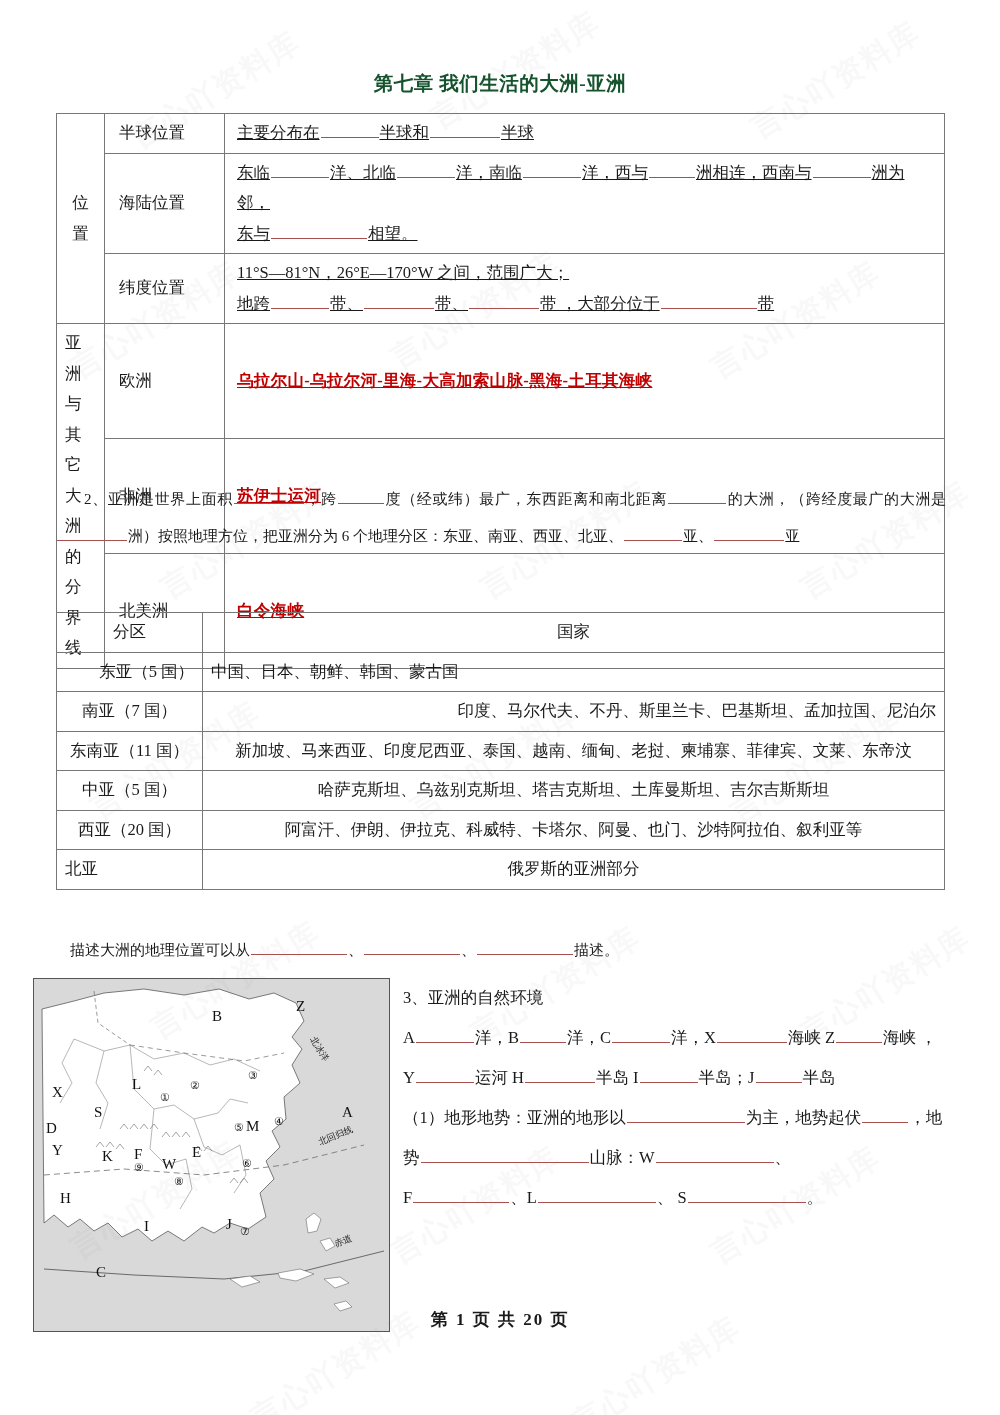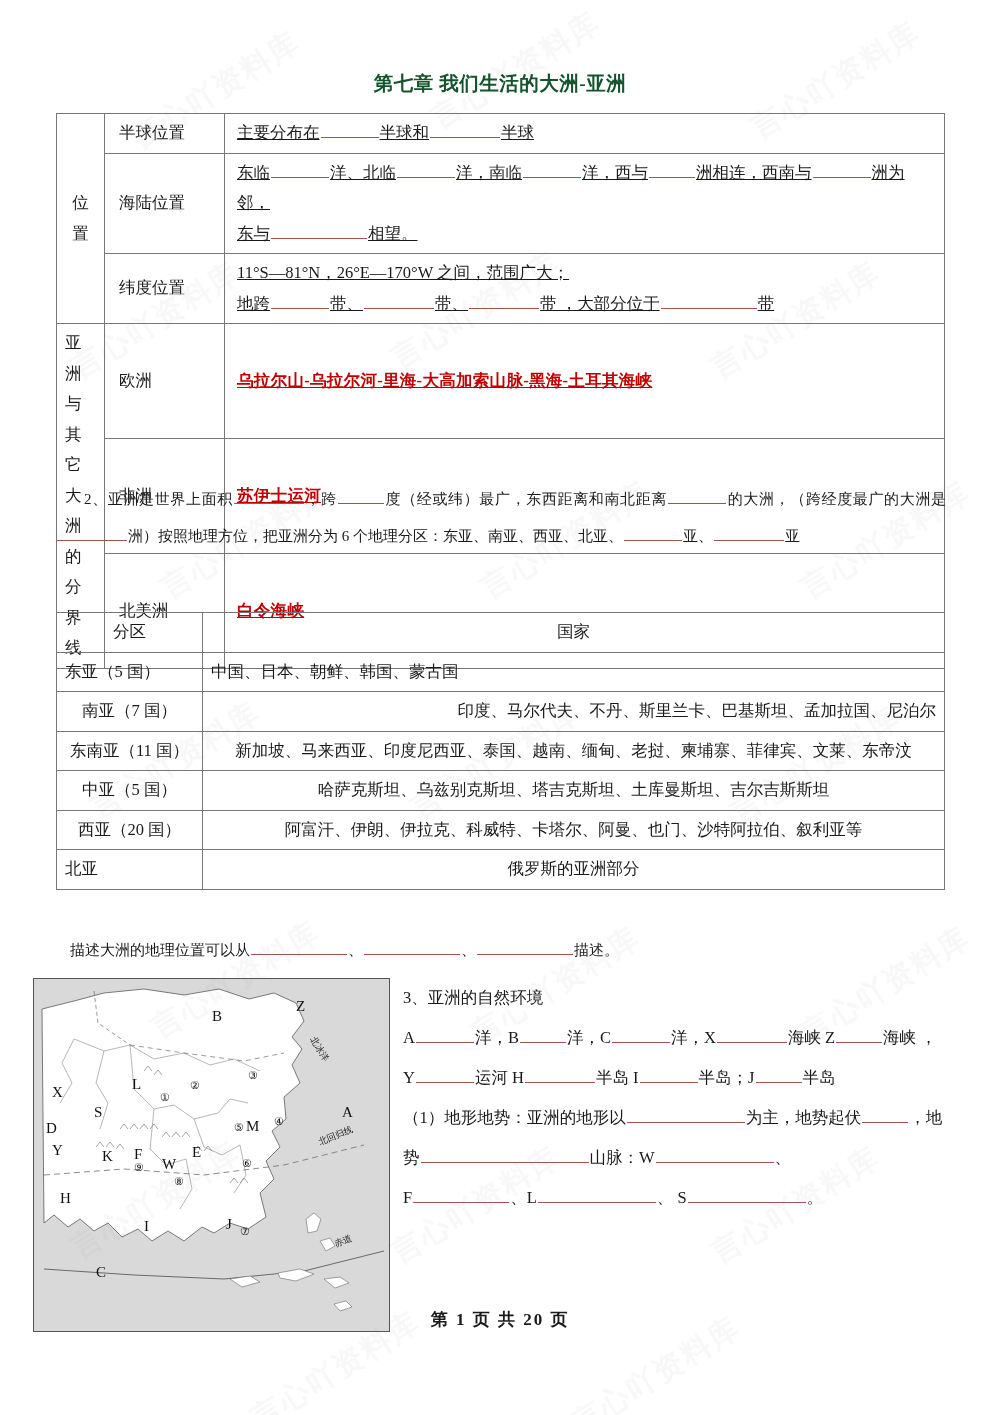--- a/index.html
+++ b/index.html
@@ -246,21 +246,21 @@
     <colgroup>
         <col style="width:146px">
         <col>
       </colgroup>
     <tbody>
       <tr>
         <td style="text-align:center">分区</td>
         <td style="text-align:center">国家</td>
       </tr>
       <tr>
-        <td style="text-align:left">东亚（5 国）</td>
+        <td style="text-align:right">东亚（5 国）</td>
         <td style="">中国、日本、朝鲜、韩国、蒙古国</td>
       </tr>
       <tr>
         <td style="text-align:center">南亚（7 国）</td>
         <td style="text-align:right">印度、马尔代夫、不丹、斯里兰卡、巴基斯坦、孟加拉国、尼泊尔</td>
       </tr>
       <tr>
         <td style="text-align:center">东南亚（11 国）</td>
         <td style="text-align:center">新加坡、马来西亚、印度尼西亚、泰国、越南、缅甸、老挝、柬埔寨、菲律宾、文莱、东帝汶</td>
       </tr>

